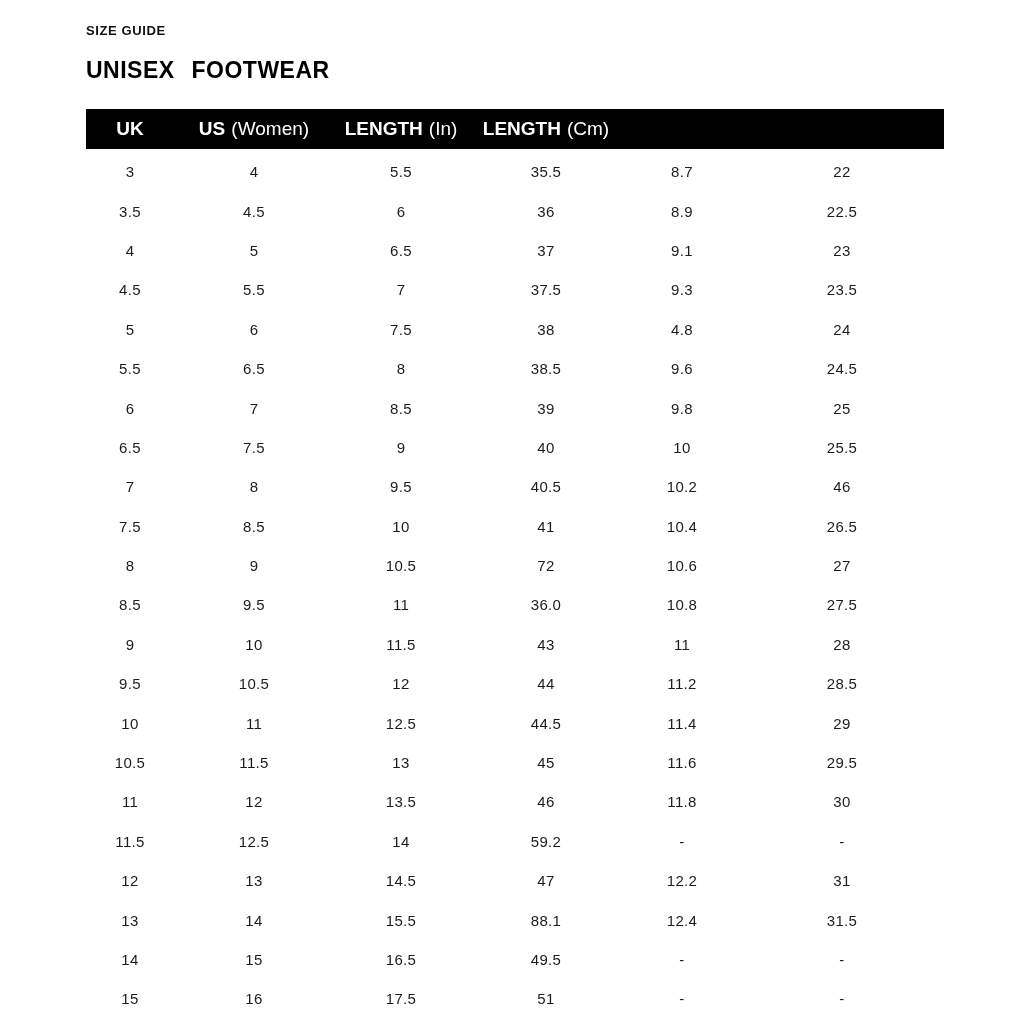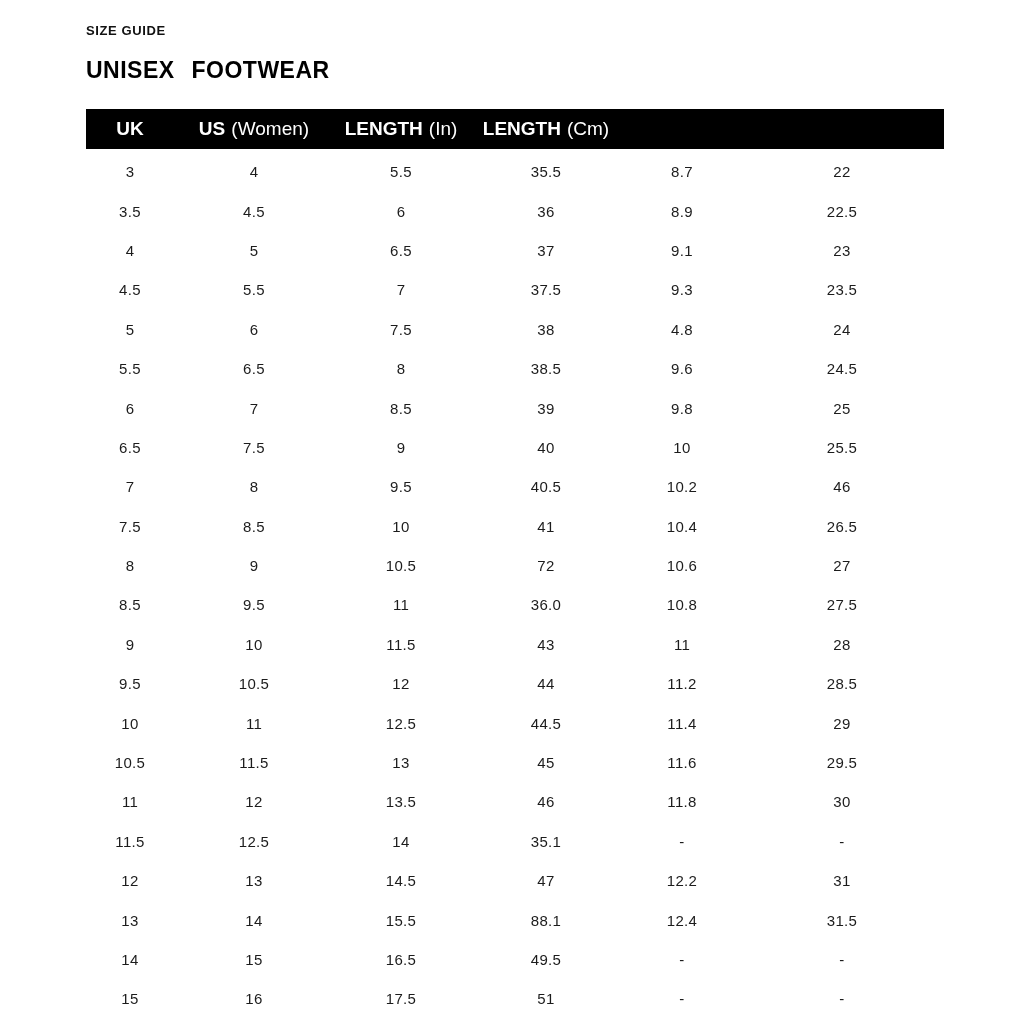--- a/index.html
+++ b/index.html
@@ -228,21 +228,21 @@
           <div class="td">12</div>
           <div class="td">13.5</div>
           <div class="td">46</div>
           <div class="td">11.8</div>
           <div class="td">30</div>
         </div>
         <div class="tr">
           <div class="td">11.5</div>
           <div class="td">12.5</div>
           <div class="td">14</div>
-          <div class="td">35.1</div>
+          <div class="td">59.2</div>
           <div class="td">-</div>
           <div class="td">-</div>
         </div>
         <div class="tr">
           <div class="td">12</div>
           <div class="td">13</div>
           <div class="td">14.5</div>
           <div class="td">47</div>
           <div class="td">12.2</div>
           <div class="td">31</div>

